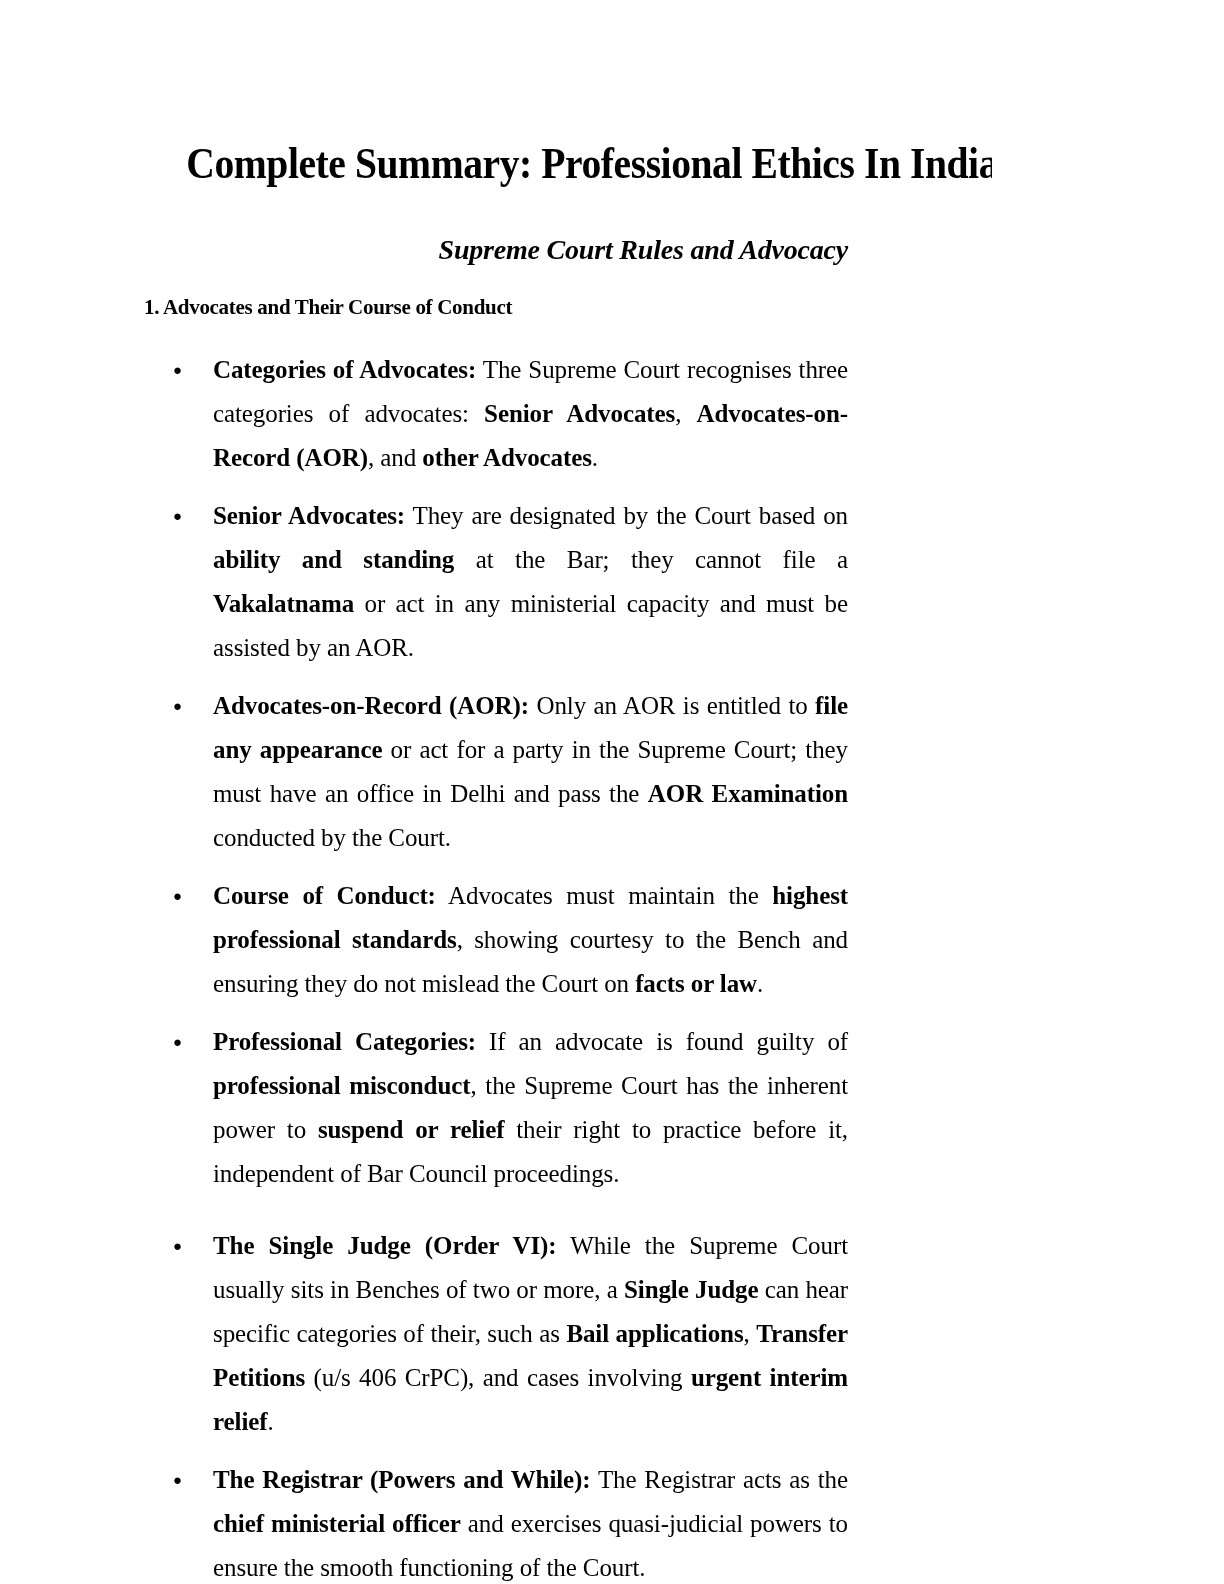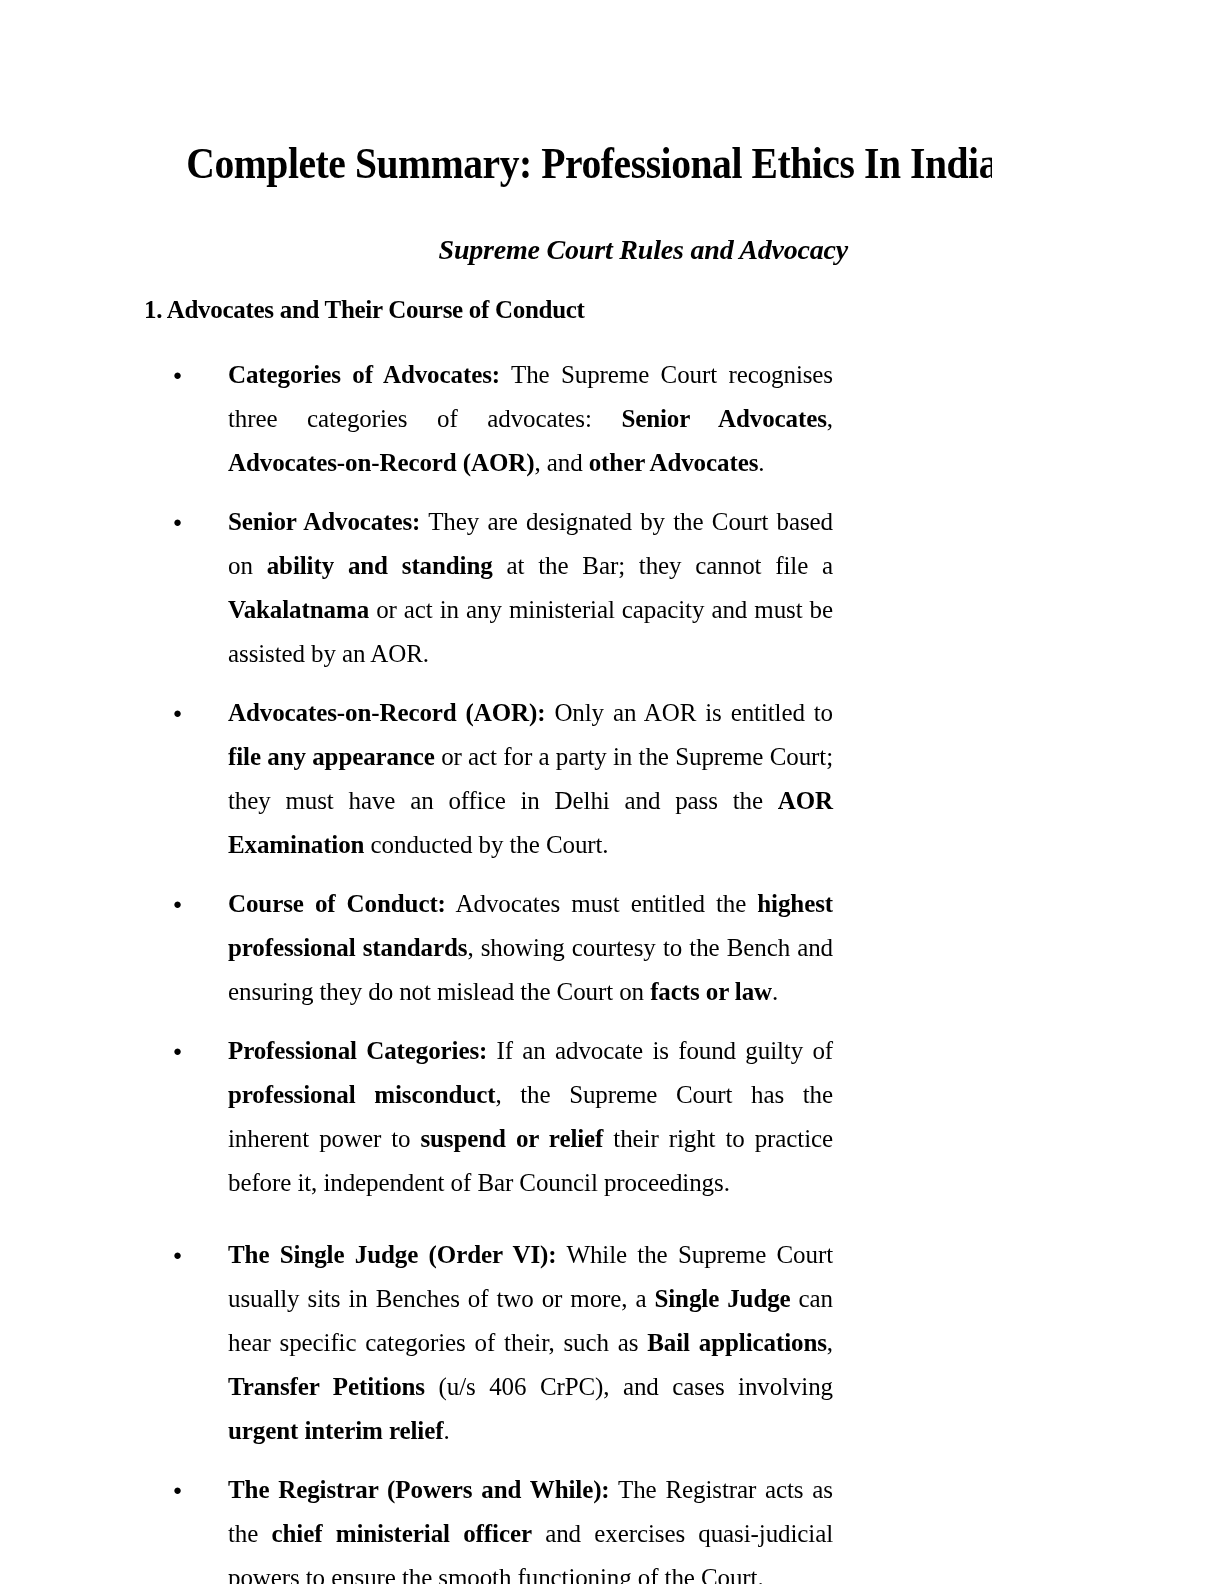--- a/index.html
+++ b/index.html
@@ -31,42 +31,42 @@
   .doc-subtitle {
     margin: 44px 0 0 0;
     font-size: 28px;
     font-weight: 700;
     font-style: italic;
     text-align: right;
     letter-spacing: -0.2px;
   }
   .section-heading {
     margin: 28px 0 0 0;
-    font-size: 25px;
+    font-size: 21px;
     font-weight: 700;
     letter-spacing: -0.3px;
     line-height: 1.25;
   }
   .bullet-list {
     margin-top: 28px;
   }
   .bullet-item {
     position: relative;
     padding-left: 69px;
     margin-bottom: 14px;
   }
   .bullet-marker {
     position: absolute;
     left: 29px;
     top: 0;
     font-size: 15px;
     line-height: 44px;
   }
   .bullet-text {
-    margin: 15px;
+    margin: 0;
     font-size: 25px;
     line-height: 44px;
     text-align: justify;
     letter-spacing: -0.1px;
   }
   .bullet-text b { font-weight: 700; }
 </style>
 </head>
 <body>
 
@@ -91,21 +91,21 @@
           <p class="bullet-text"><b>Senior Advocates:</b><span> They are designated by the Court based on </span><b>ability and standing</b><span> at the Bar; they cannot file a </span><b>Vakalatnama</b><span> or act in any ministerial capacity and must be assisted by an AOR.</span></p>
         </div>
 
         <div class="bullet-item">
           <span class="bullet-marker">●</span>
           <p class="bullet-text"><b>Advocates-on-Record (AOR):</b><span> Only an AOR is entitled to </span><b>file any appearance</b><span> or act for a party in the Supreme Court; they must have an office in Delhi and pass the </span><b>AOR Examination</b><span> conducted by the Court.</span></p>
         </div>
 
         <div class="bullet-item">
           <span class="bullet-marker">●</span>
-          <p class="bullet-text"><b>Course of Conduct:</b><span> Advocates must entitled the </span><b>highest professional standards</b><span>, showing courtesy to the Bench and ensuring they do not mislead the Court on </span><b>facts or law</b><span>.</span></p>
+          <p class="bullet-text"><b>Course of Conduct:</b><span> Advocates must maintain the </span><b>highest professional standards</b><span>, showing courtesy to the Bench and ensuring they do not mislead the Court on </span><b>facts or law</b><span>.</span></p>
         </div>
 
         <div class="bullet-item">
           <span class="bullet-marker">●</span>
           <p class="bullet-text"><b>Professional Categories:</b><span> If an advocate is found guilty of </span><b>professional misconduct</b><span>, the Supreme Court has the inherent power to </span><b>suspend or relief</b><span> their right to practice before it, independent of Bar Council proceedings.</span></p>
         </div>
 
       </div>
     </div>
 

